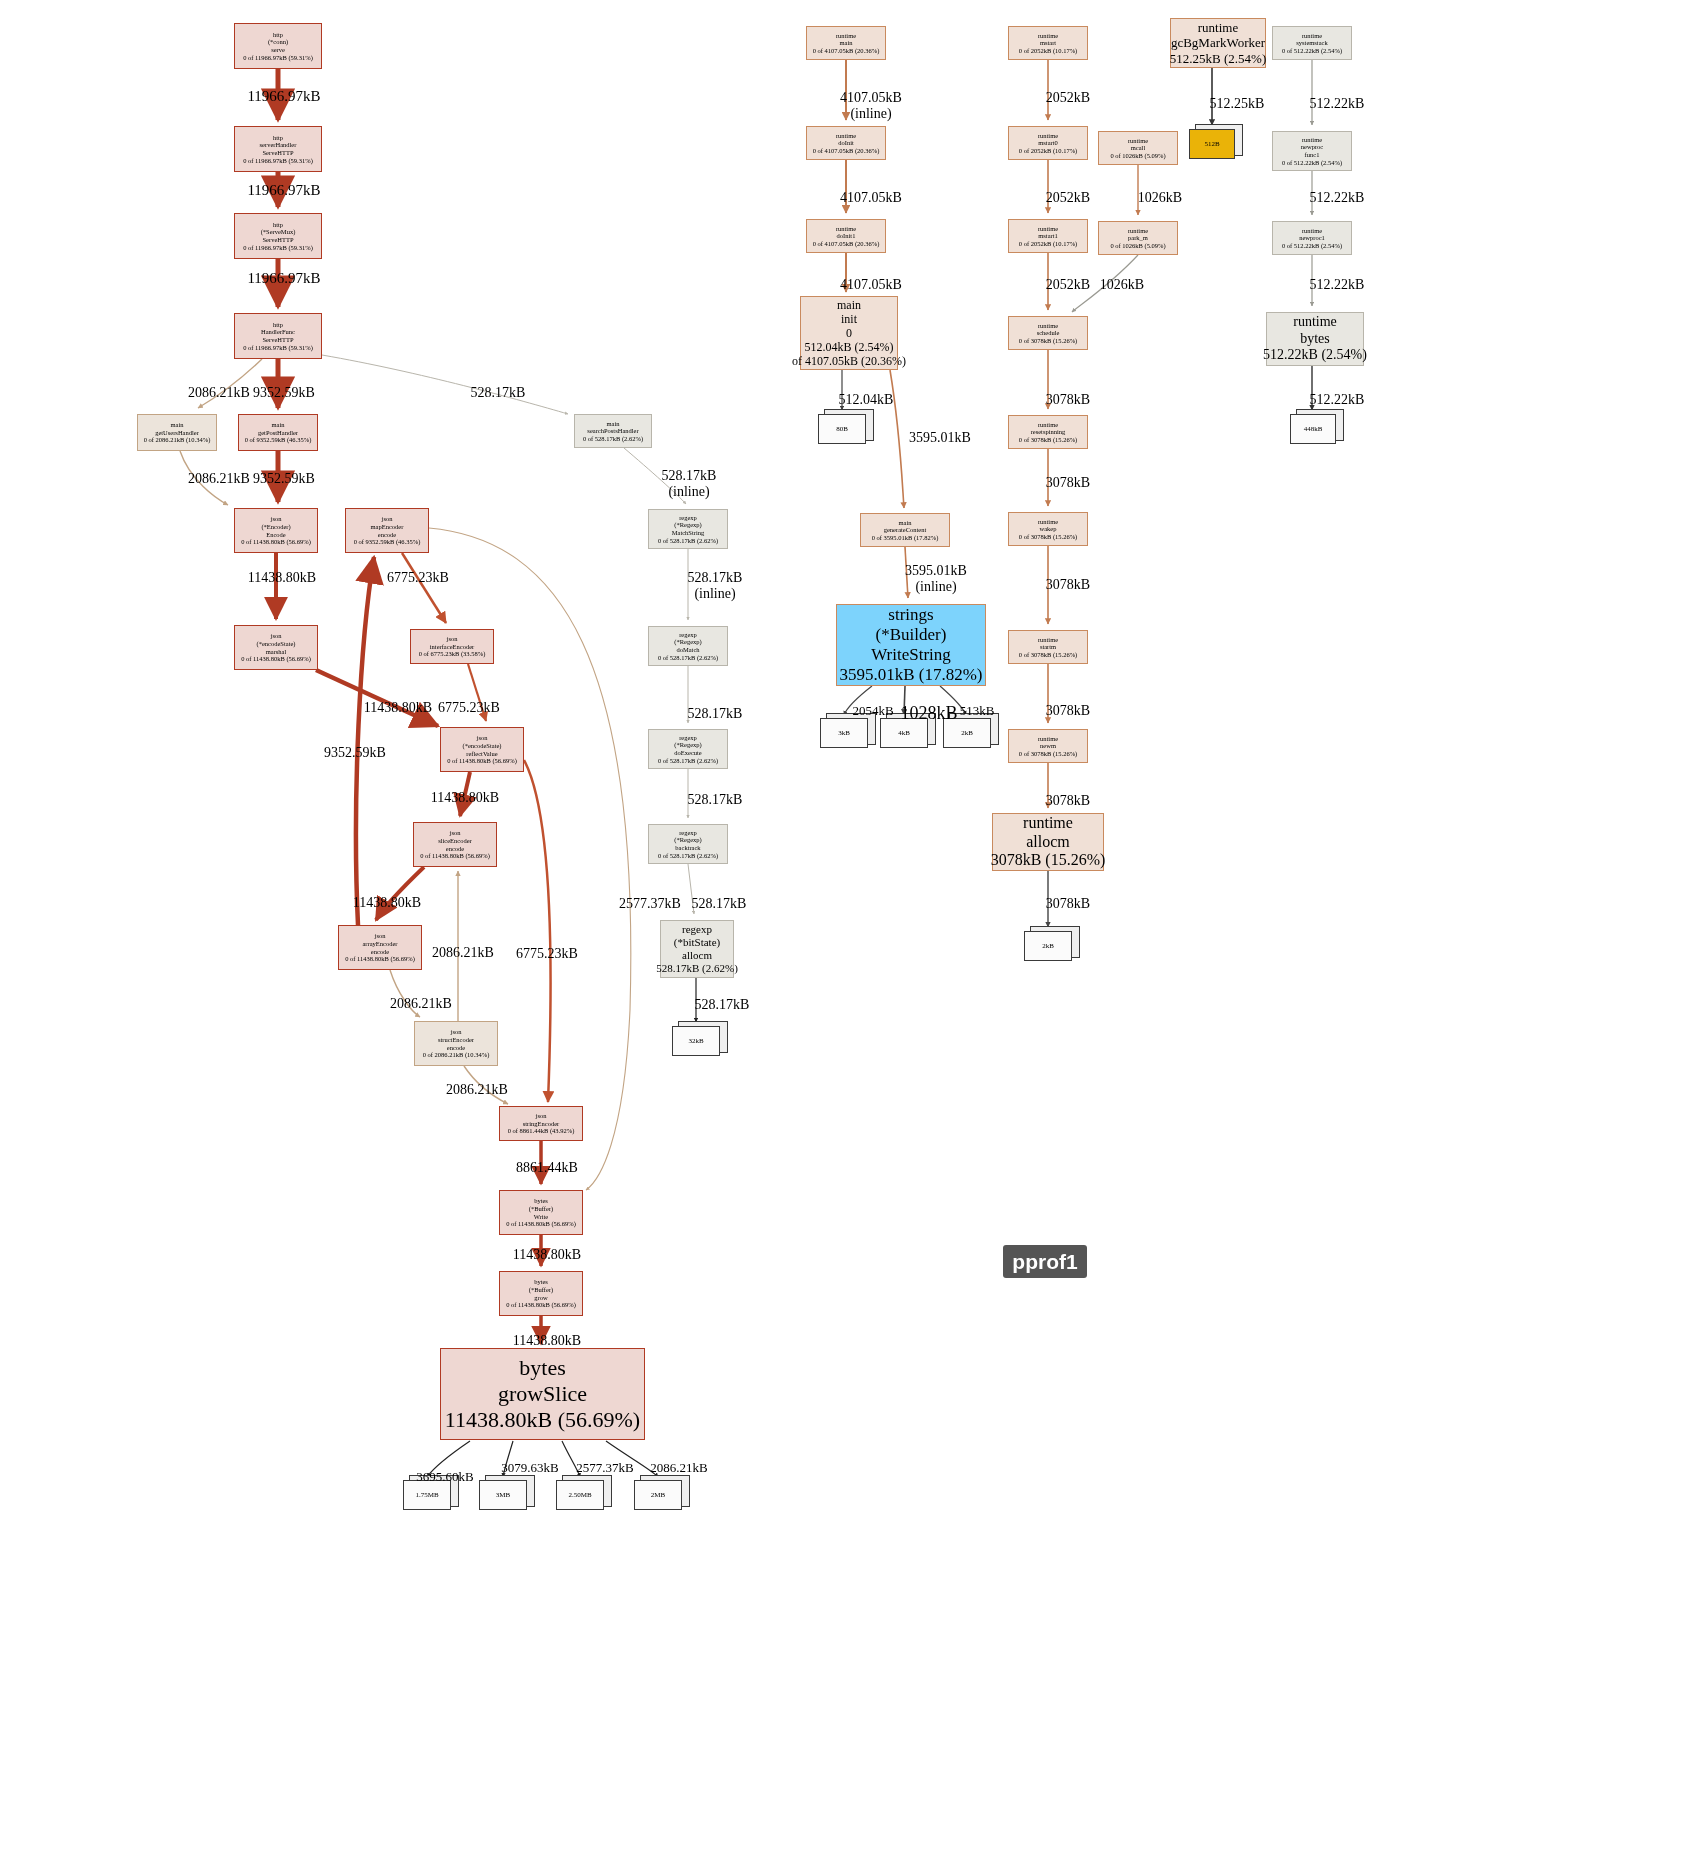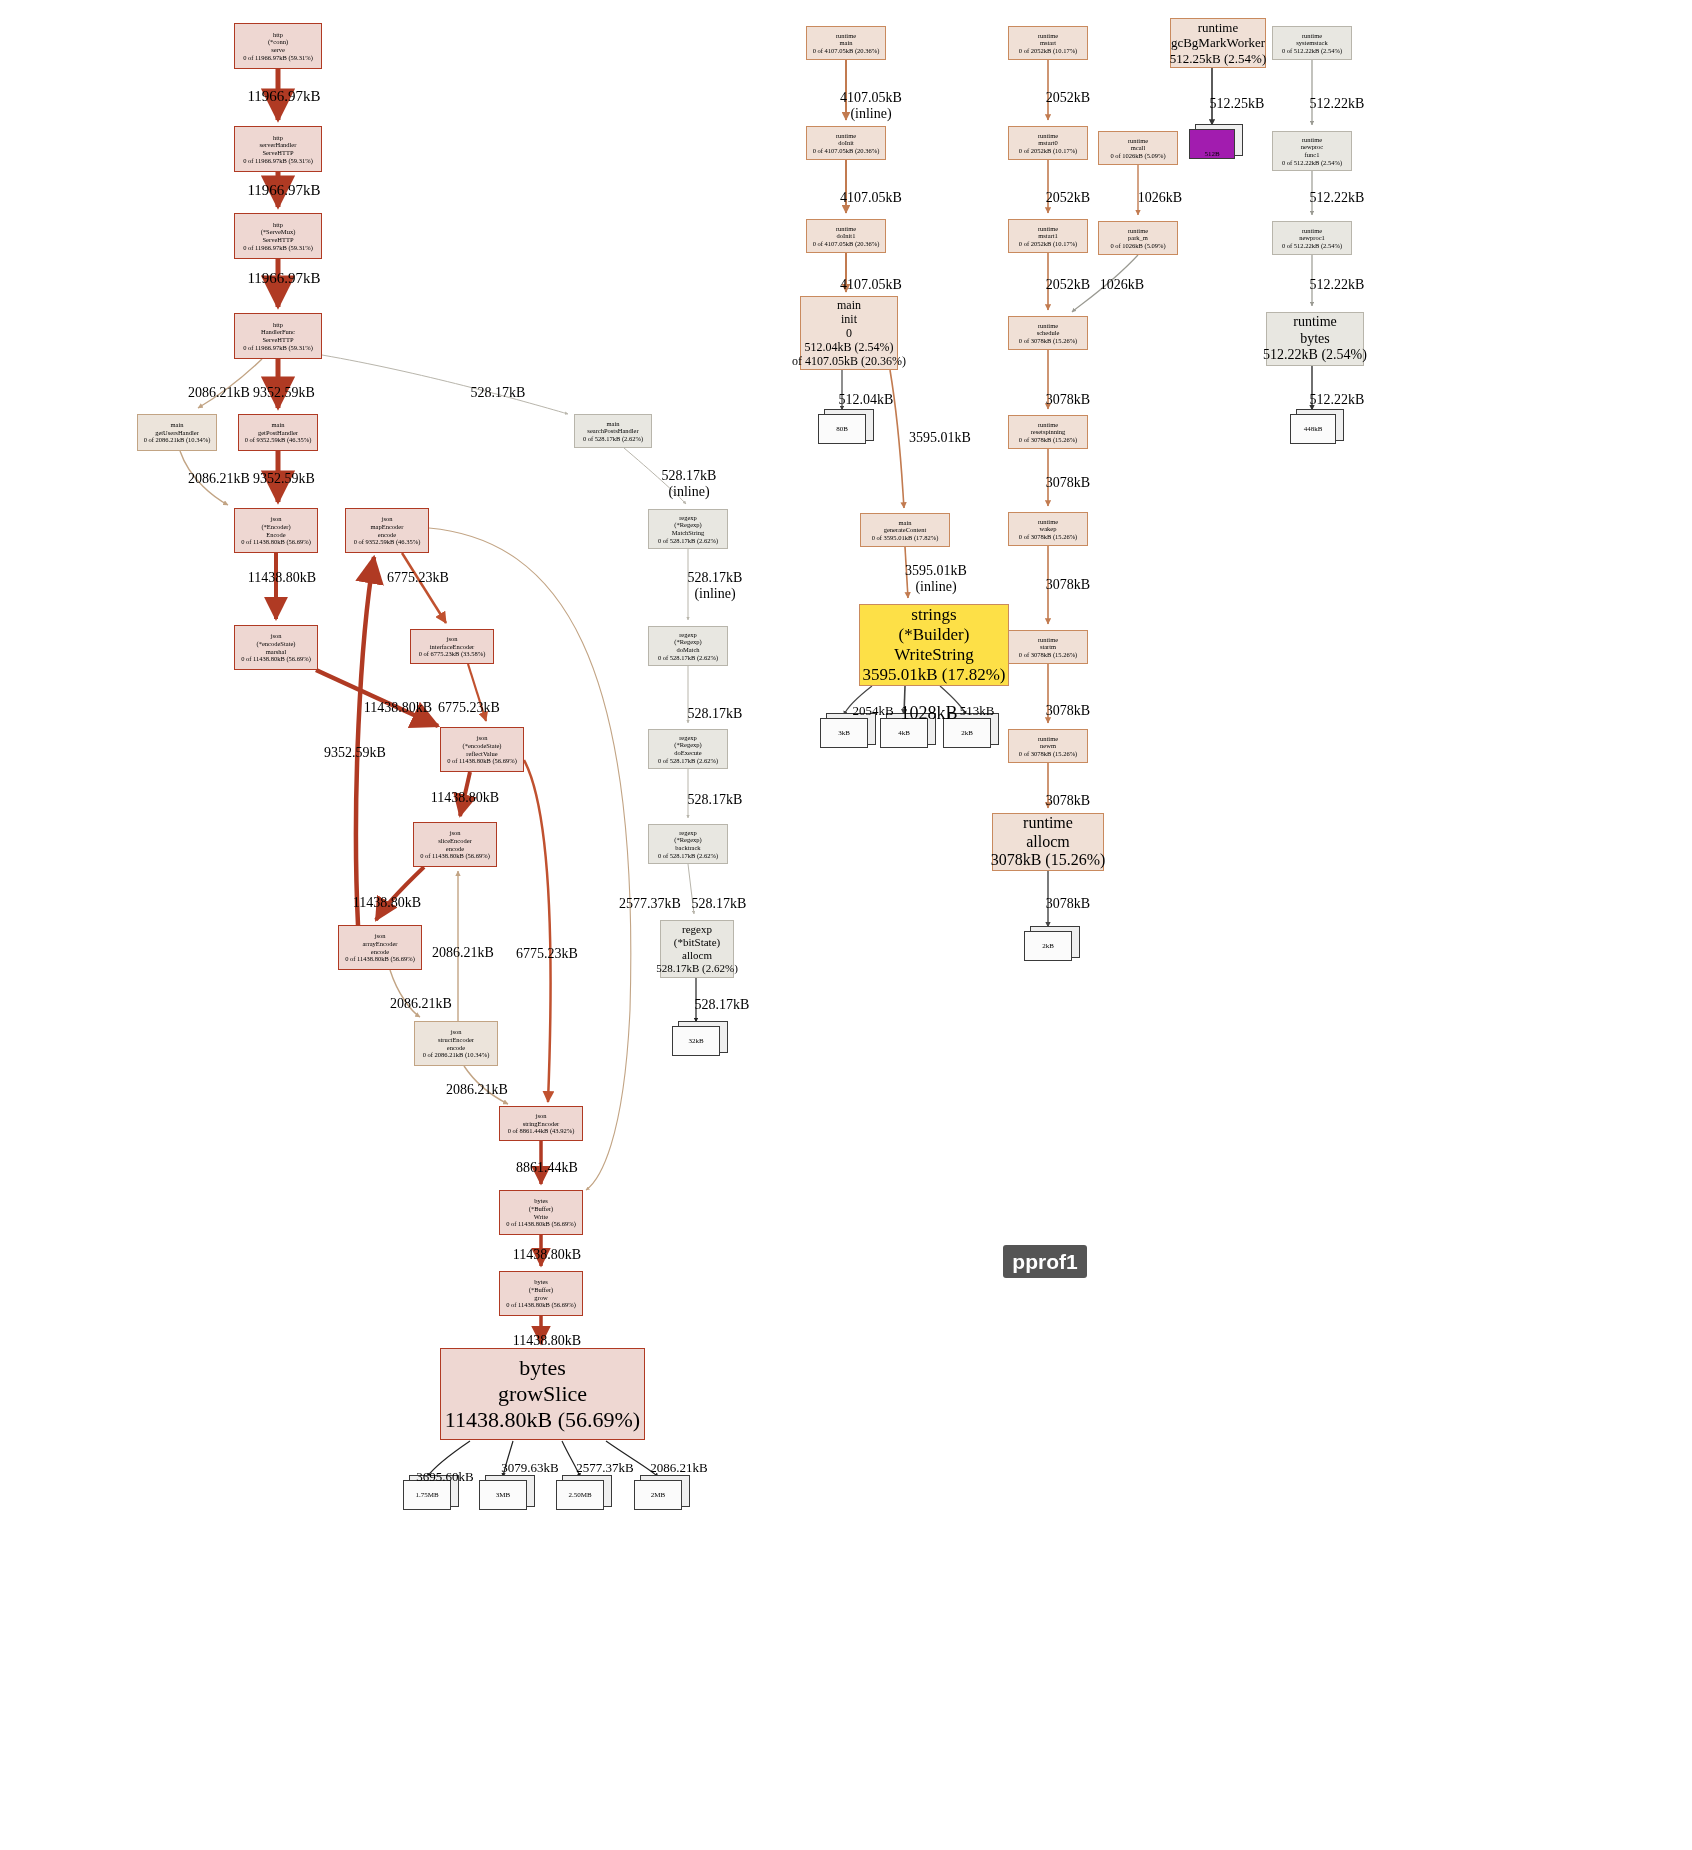--- a/index.html
+++ b/index.html
@@ -301,21 +301,21 @@
         <span class="ln">init</span>
         <span class="ln">0</span>
         <span class="ln">512.04kB (2.54%)</span>
         <span class="ln">of 4107.05kB (20.36%)</span>
       </div>
       <div class="node" style="left: 860px; top: 513px; width: 90px; height: 34px; font-size: 6.5px; border-color: rgb(201, 138, 94); background: rgb(240, 224, 214);">
         <span class="ln">main</span>
         <span class="ln">generateContent</span>
         <span class="ln">0 of 3595.01kB (17.82%)</span>
       </div>
-      <div class="node" style="left: 836px; top: 604px; width: 150px; height: 82px; font-size: 17px; border-color: rgb(201, 138, 94); background: #fde047; margin-left: 23px;">
+      <div class="node" style="left: 836px; top: 604px; width: 150px; height: 82px; font-size: 17px; border-color: rgb(201, 138, 94); background: #7dd3fc;">
         <span class="ln">strings</span>
         <span class="ln">(*Builder)</span>
         <span class="ln">WriteString</span>
         <span class="ln">3595.01kB (17.82%)</span>
       </div>
       <div class="node" style="left: 1008px; top: 26px; width: 80px; height: 34px; font-size: 6.5px; border-color: rgb(201, 138, 94); background: rgb(240, 224, 214);">
         <span class="ln">runtime</span>
         <span class="ln">mstart</span>
         <span class="ln">0 of 2052kB (10.17%)</span>
       </div>
@@ -431,21 +431,21 @@
       </div>
       <div class="leafshadow" style="left: 949px; top: 713px; width: 48px; height: 30px; border-color: rgb(58, 58, 58);"></div>
       <div class="leafbox" style="left: 943px; top: 718px; width: 48px; height: 30px; border-color: rgb(58, 58, 58); background: rgb(251, 251, 251);">
         <span class="ln">2kB</span>
       </div>
       <div class="leafshadow" style="left: 1030px; top: 926px; width: 48px; height: 30px; border-color: rgb(58, 58, 58);"></div>
       <div class="leafbox" style="left: 1024px; top: 931px; width: 48px; height: 30px; border-color: rgb(58, 58, 58); background: rgb(251, 251, 251);">
         <span class="ln">2kB</span>
       </div>
       <div class="leafshadow" style="left: 1195px; top: 124px; width: 46px; height: 30px; border-color: rgb(58, 58, 58);"></div>
-      <div class="leafbox" style="left: 1189px; top: 129px; width: 46px; height: 30px; border-color: rgb(58, 58, 58); background: #a21caf; align-items: flex-end;">
+      <div class="leafbox" style="left: 1189px; top: 129px; width: 46px; height: 30px; border-color: rgb(58, 58, 58); background: #eab308;">
         <span class="ln">512B</span>
       </div>
       <div class="leafshadow" style="left: 1296px; top: 409px; width: 46px; height: 30px; border-color: rgb(58, 58, 58);"></div>
       <div class="leafbox" style="left: 1290px; top: 414px; width: 46px; height: 30px; border-color: rgb(58, 58, 58); background: rgb(251, 251, 251);">
         <span class="ln">448kB</span>
       </div>
     </div>
   <div id="labellayer">
       <div class="elabel" style="left: 284px; top: 88px; font-size: 15px; transform: translateX(-50%);">11966.97kB</div>
       <div class="elabel" style="left: 284px; top: 182px; font-size: 15px; transform: translateX(-50%);">11966.97kB</div>

